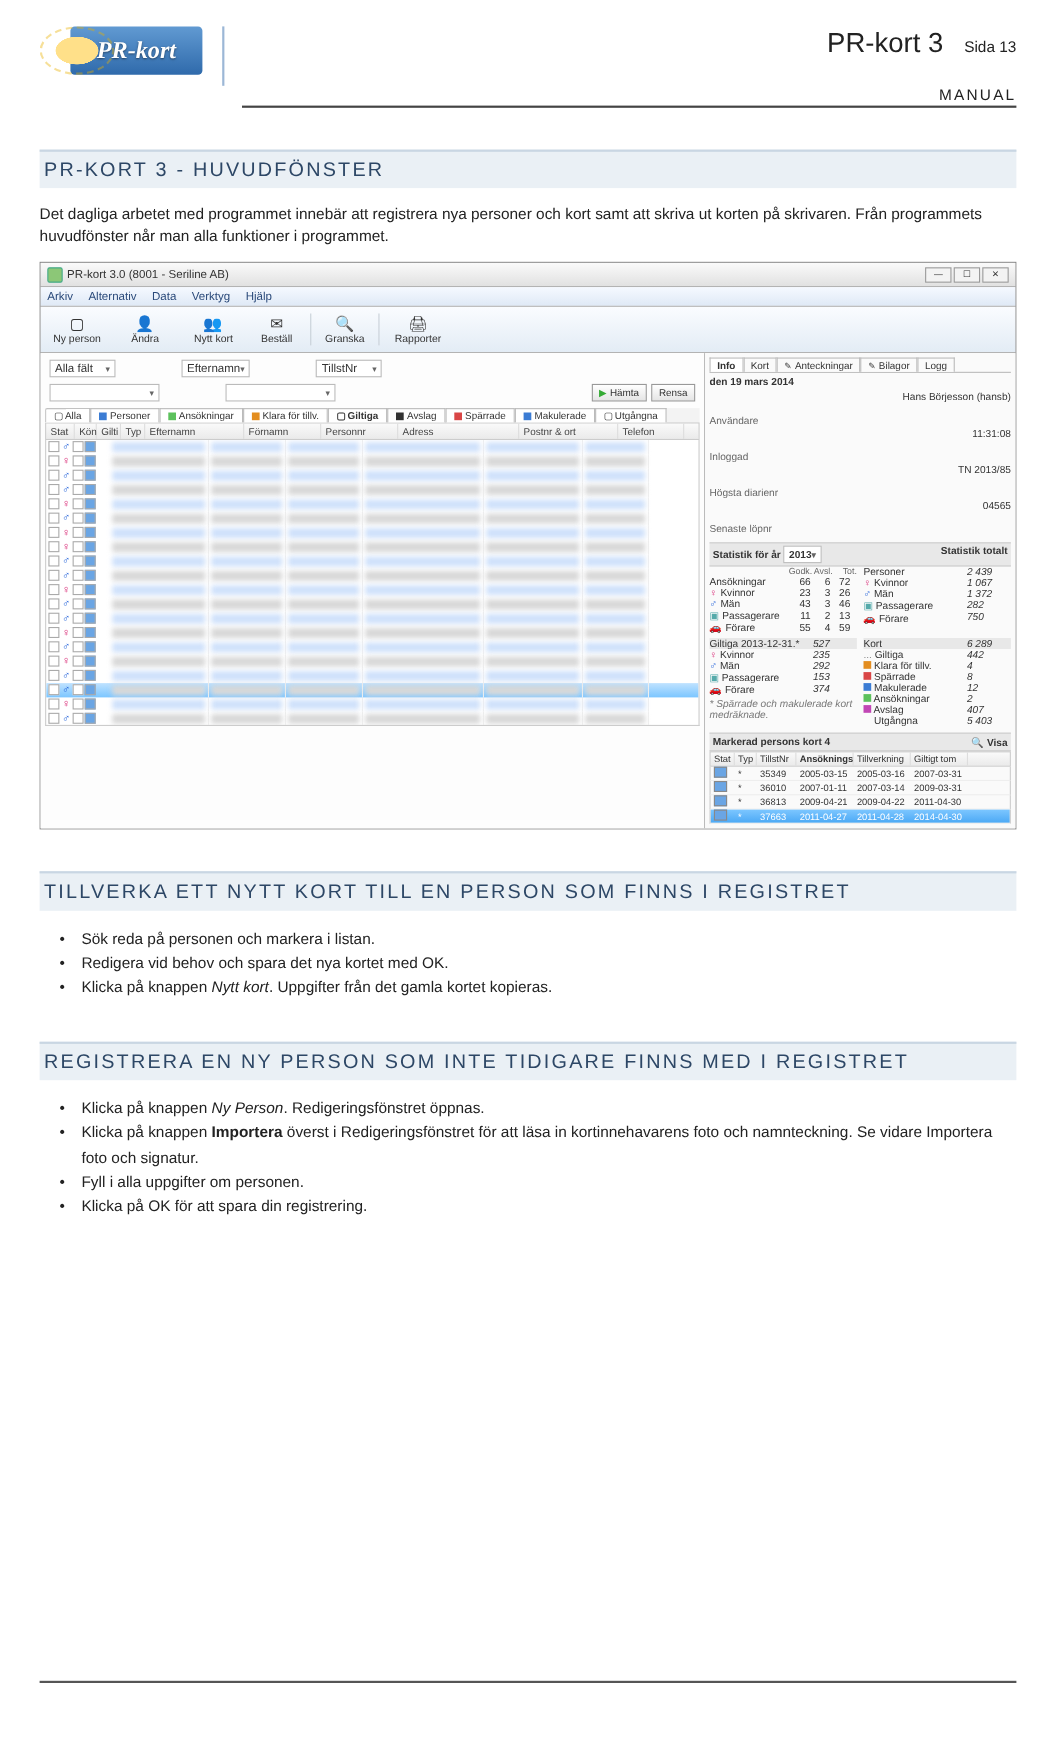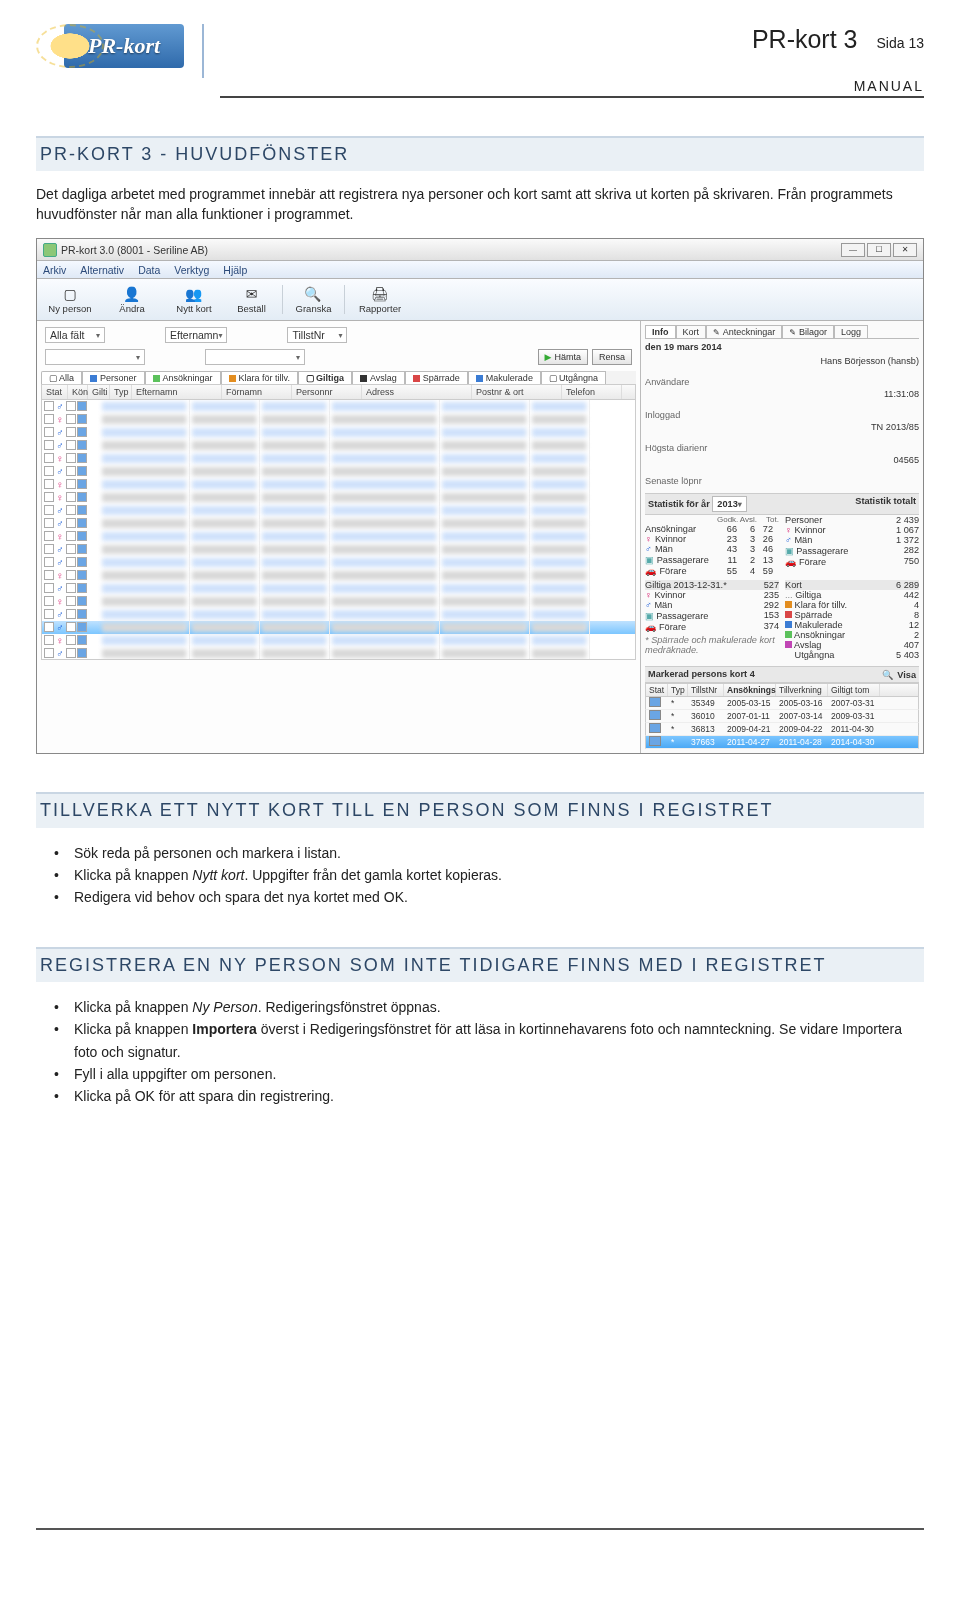--- a/index.html
+++ b/index.html
@@ -86,21 +86,21 @@
     .info-tab .pen{ font-size:8px;}
     .kv { display:flex; justify-content:space-between; padding:1px 0;}
     .kv .k{ color:#666;margin-top:21px;}
     .sec-head { background:#e8e8e8; font-weight:bold; padding:2px 3px; margin-top:6px; display:flex; justify-content:space-between; border-top:1px solid #ccc; border-bottom:1px solid #ccc;}
     .stat-row { display:flex; justify-content:space-between; align-items:center; padding:0;}
     .stat-row .lab{ display:flex; align-items:center; gap:3px;}
     .nums{ width:60px; display:flex; }
     .nums span{ width:18px; text-align:right;}
     .stats-pair{ display:flex; gap:6px;}
     .stats-col{ flex:1;}
-    .stats-col .num1{ text-align:right; width:40px; display:inline-block;}
+    .stats-col .num1{ text-align:left; width:40px; display:inline-block;font-style:italic;}
     .tot-row{ display:flex; justify-content:space-between;}
     .mk-head{ background:#e8e8e8; font-weight:bold; padding:2px 3px; margin-top:6px; display:flex; justify-content:space-between; border-top:1px solid #ccc; border-bottom:1px solid #ccc;}
     .mk-head .r{ display:flex; align-items:center; gap:3px;}
     .card-head { display:flex; background:linear-gradient(#fafafa,#eaeaea); border:1px solid #ccc; font-size:8.5px;}
     .card-head div{ padding:1px 3px; border-right:1px solid #ddd;}
     .card-row{ display:flex; font-size:8.5px; border-left:1px solid #ccc; border-right:1px solid #ccc; border-bottom:1px solid #eee; height:13px; align-items:center;}
     .card-row div{ padding:0 3px;}
     .card-row.hl{ background:linear-gradient(#7cc6ff,#4ca9f5); color:white;}
     .ci{ width:12px; height:10px; border:1px solid #888; background:#6aa5e4; display:inline-block;}
     .bottom-rule { border-top:2px solid #555; margin-top:420px;}
@@ -1027,22 +1027,22 @@
             <div style="width:52px">2014-04-30</div>
           </div>
         </div>
     </div>
   </div>
 </div>
 
 <div class="section-head">TILLVERKA ETT NYTT KORT TILL EN PERSON SOM FINNS I REGISTRET</div>
 <ul class="bullets" id="bullets2">
     <li>Sök reda på personen och markera i listan.</li>
+    <li>Redigera vid behov och spara det nya kortet med OK.</li>
     <li>Klicka på knappen <em>Nytt kort</em>. Uppgifter från det gamla kortet kopieras.</li>
-    <li>Redigera vid behov och spara det nya kortet med OK.</li>
   </ul>
 
 <div class="section-head">REGISTRERA EN NY PERSON SOM INTE TIDIGARE FINNS MED I REGISTRET</div>
 <ul class="bullets" id="bullets3">
     <li>Klicka på knappen <em>Ny Person</em>. Redigeringsfönstret öppnas.</li>
     <li>Klicka på knappen <strong>Importera</strong> överst i Redigeringsfönstret för att läsa in kortinnehavarens foto och namnteckning. Se vidare Importera foto och signatur.</li>
     <li>Fyll i alla uppgifter om personen.</li>
     <li>Klicka på OK för att spara din registrering.</li>
   </ul>
 

